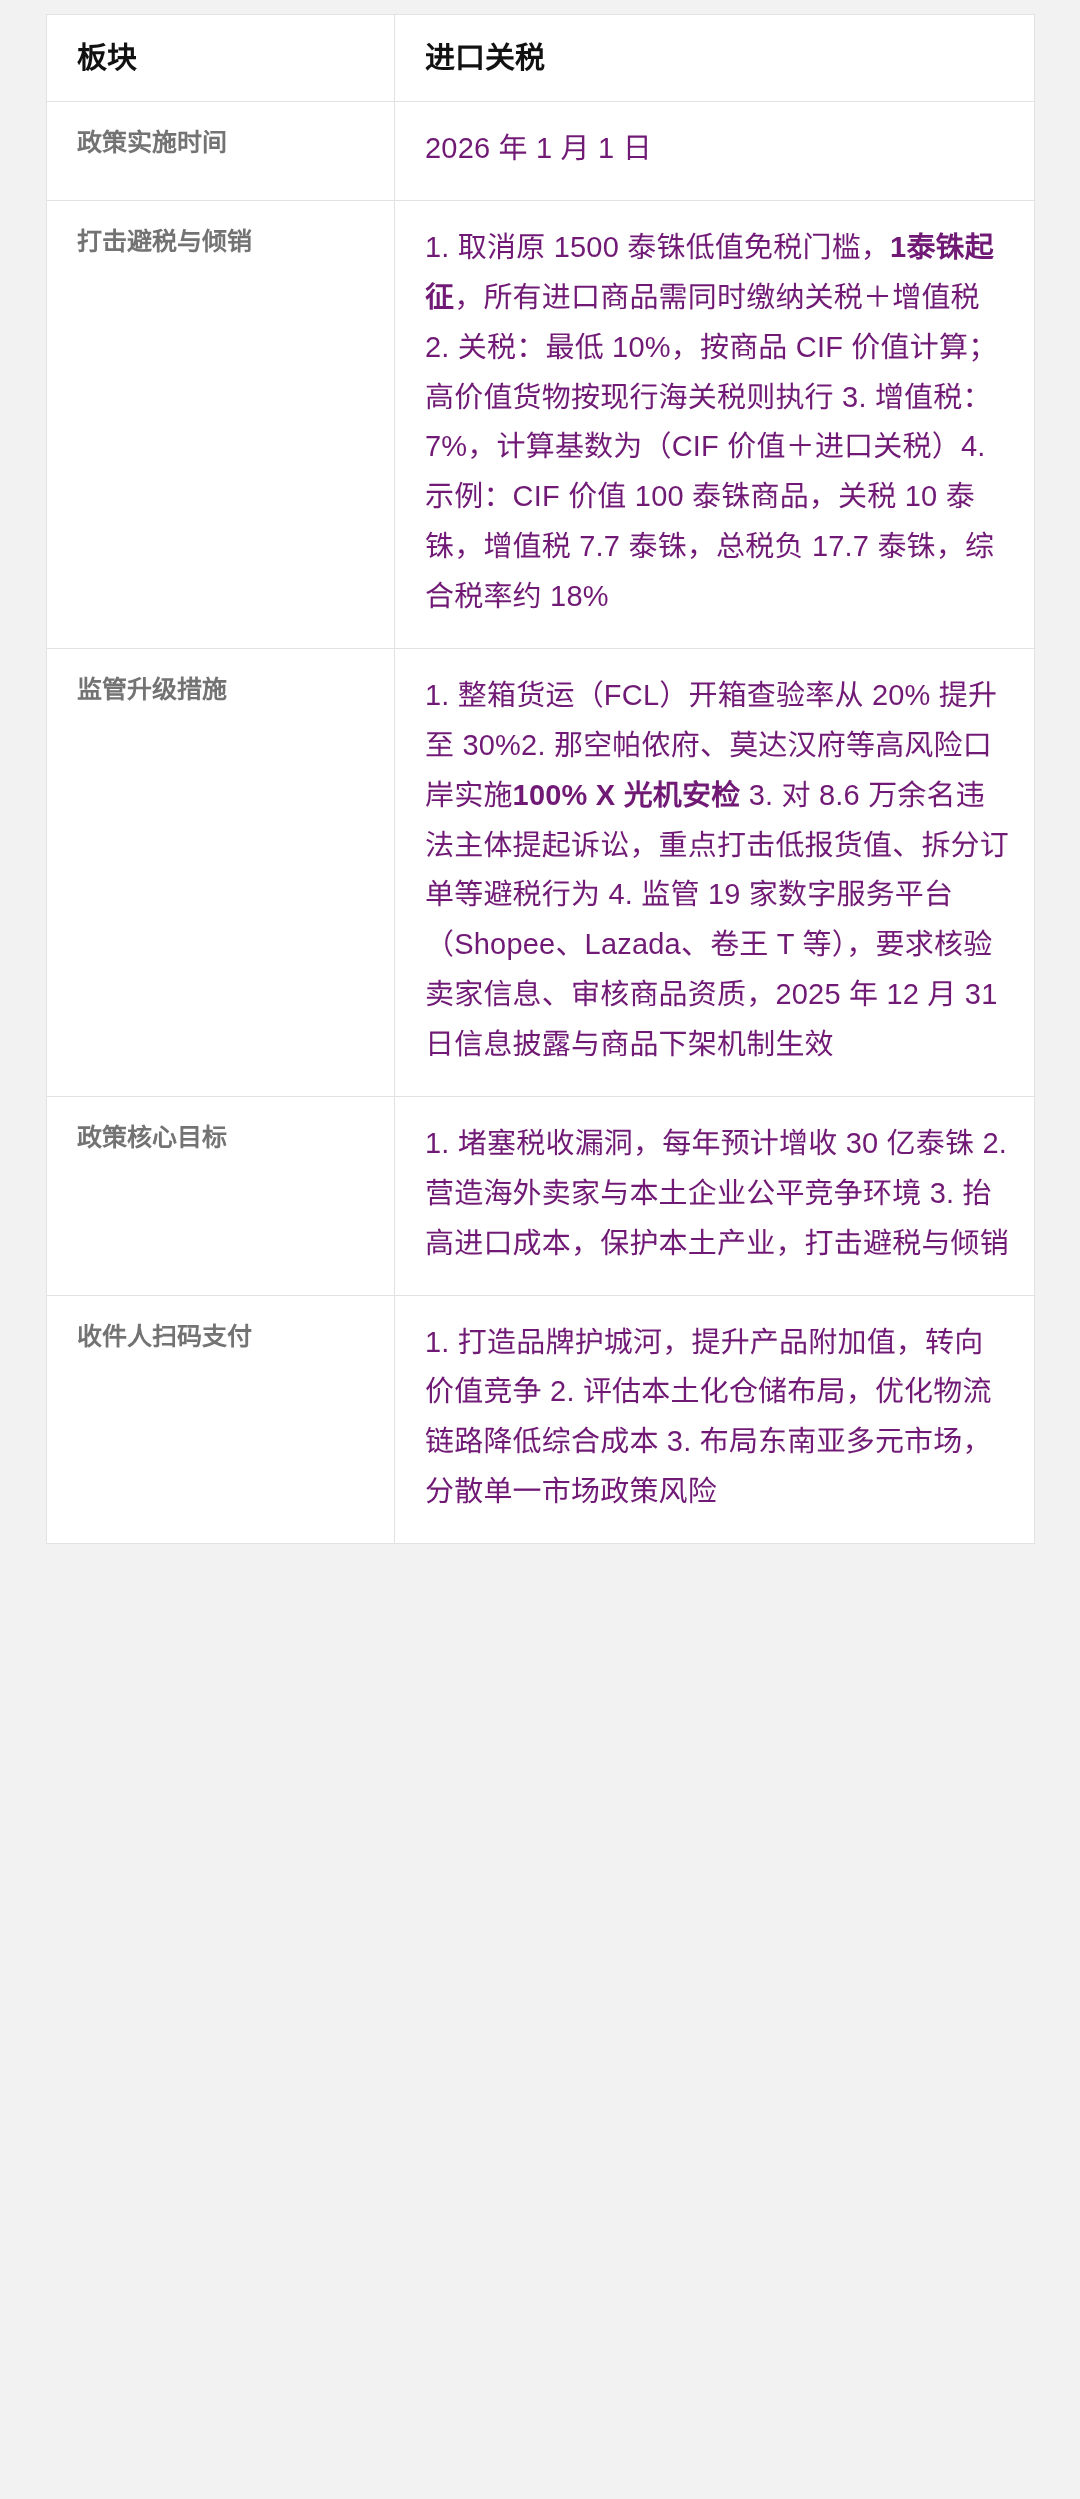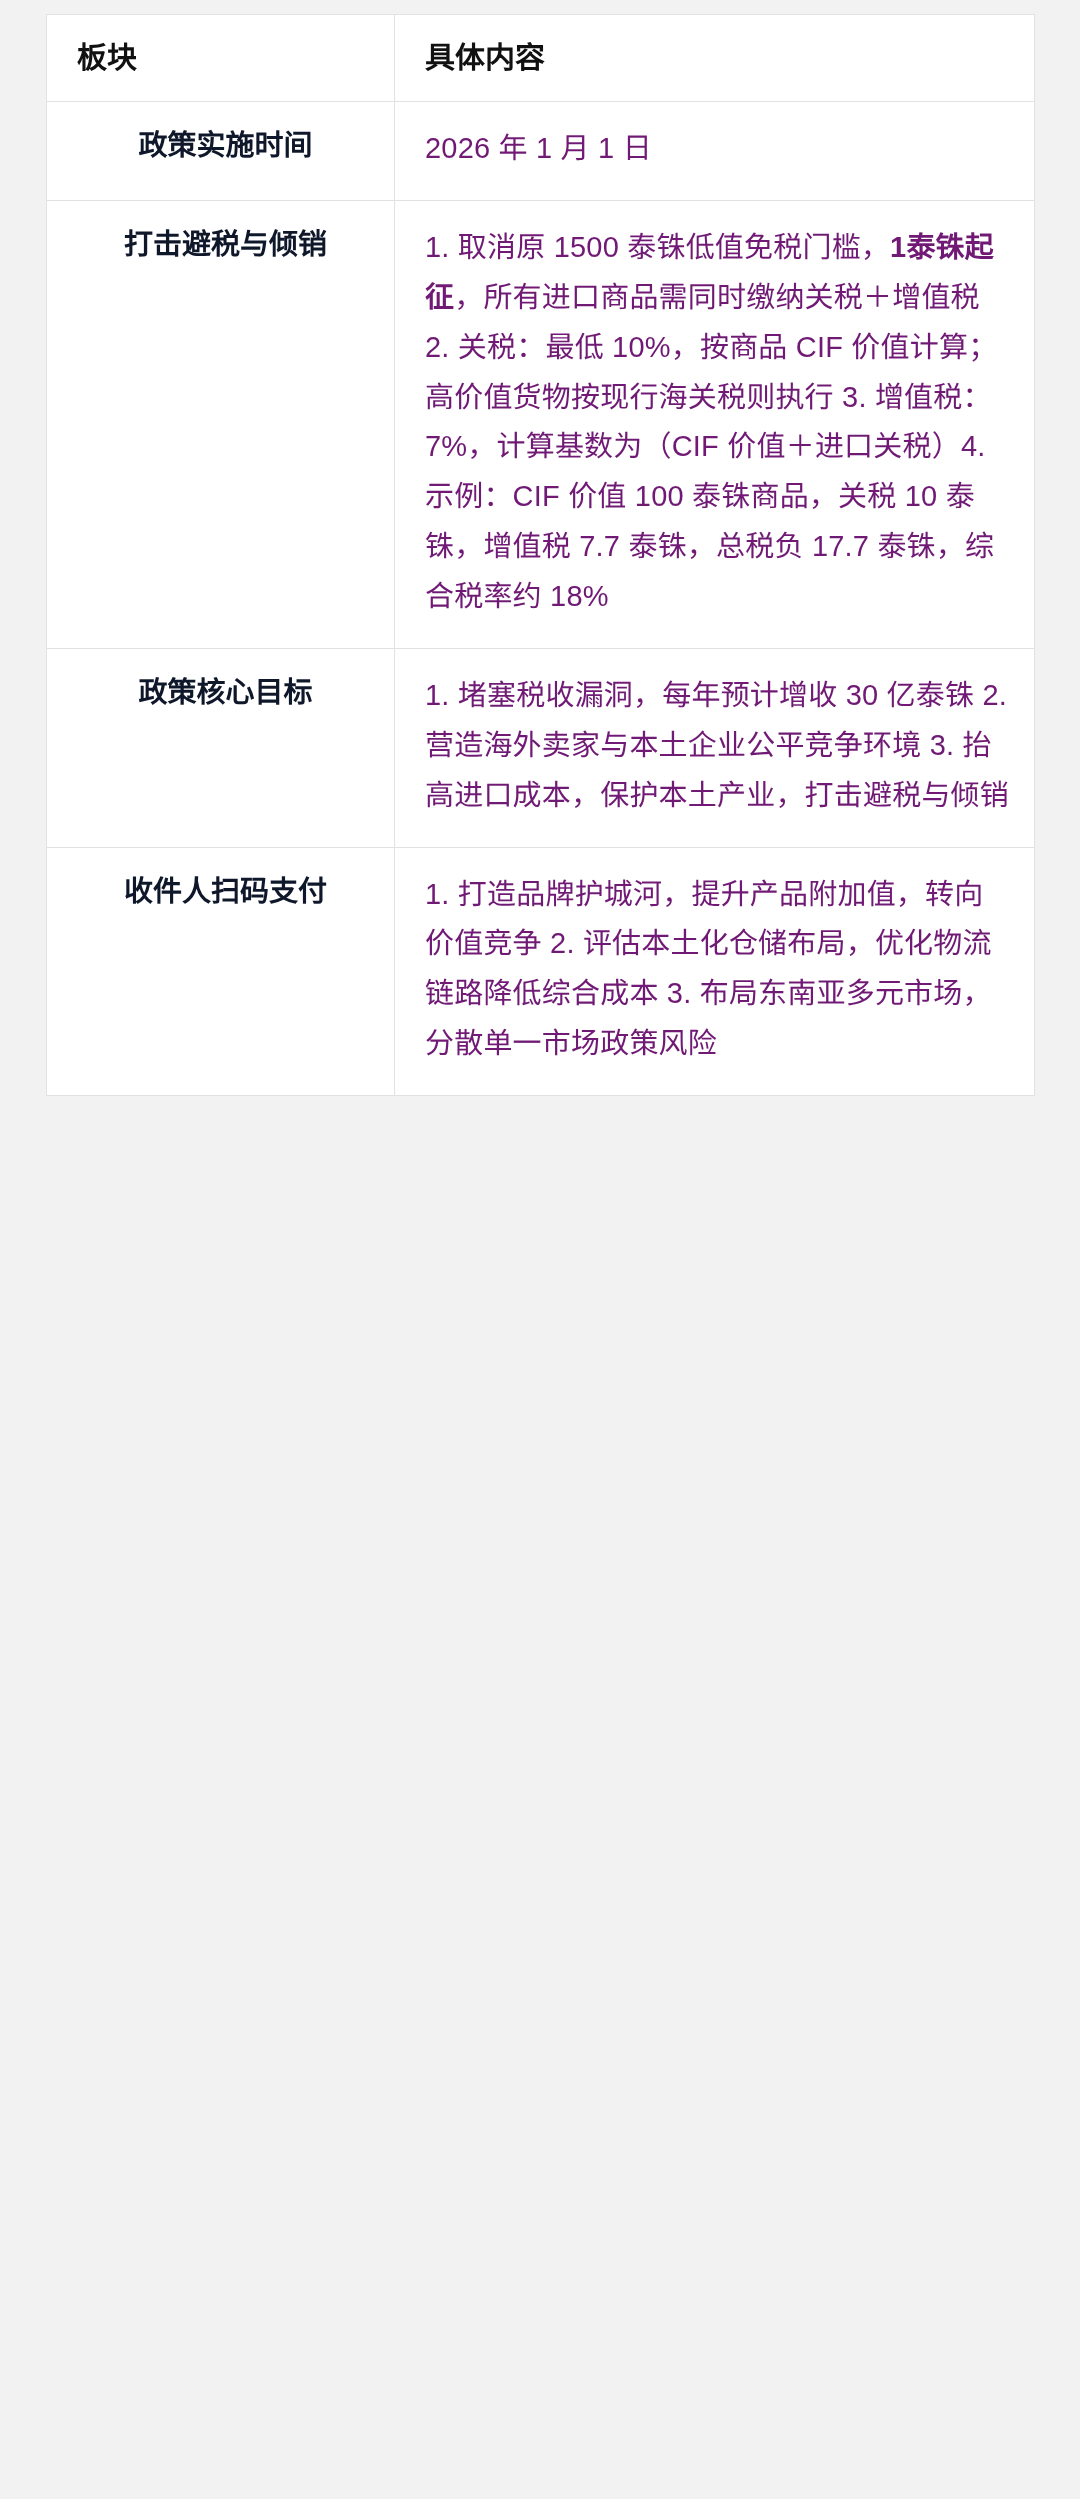--- a/index.html
+++ b/index.html
@@ -38,24 +38,24 @@
   }
   table.policy-table thead th {
     text-align: left;
     font-size: 30px;
     font-weight: 700;
     color: #111111;
     padding: 22px 26px 22px 30px;
     line-height: 1.4;
   }
   table.policy-table tbody th.row-head {
-    text-align: center;
-    font-size: 29px;
+    text-align: left;
+    font-size: 25px;
     font-weight: 700;
-    color: #0f172a;
+    color: #737373;
     padding: 22px 20px 24px 30px;
     line-height: 1.5;
     white-space: nowrap;
   }
   table.policy-table tbody td.row-body {
     font-size: 29px;
     font-weight: 400;
     color: #701a75;
     padding: 22px 24px 26px 30px;
     line-height: 1.72;
@@ -75,34 +75,40 @@
 
 <div class="page">
   <table class="policy-table">
     <colgroup>
       <col class="col-a">
       <col class="col-b">
     </colgroup>
     <thead>
       <tr>
         <th>板块</th>
-        <th>具体内容</th>
+        <th>进口关税</th>
       </tr>
     </thead>
     <tbody>
       <tr>
         <th class="row-head">政策实施时间</th>
         <td class="row-body">
             <span class="cell-text">2026 年 1 月 1 日</span>
           </td>
       </tr>
       <tr>
         <th class="row-head">打击避税与倾销</th>
         <td class="row-body">
             <span class="cell-text">1. 取消原 1500 泰铢低值免税门槛，<b>1泰铢起征</b>，所有进口商品需同时缴纳关税＋增值税 2. 关税：最低 10%，按商品 CIF 价值计算；高价值货物按现行海关税则执行 3. 增值税：7%，计算基数为（CIF 价值＋进口关税）4. 示例：CIF 价值 100 泰铢商品，关税 10 泰铢，增值税 7.7 泰铢，总税负 17.7 泰铢，综合税率约 18%</span>
+          </td>
+      </tr>
+      <tr>
+        <th class="row-head">监管升级措施</th>
+        <td class="row-body">
+            <span class="cell-text">1. 整箱货运（FCL）开箱查验率从 20% 提升至 30%2. 那空帕侬府、莫达汉府等高风险口岸实施<b>100% X 光机安检</b> 3. 对 8.6 万余名违法主体提起诉讼，重点打击低报货值、拆分订单等避税行为 4. 监管 19 家数字服务平台（Shopee、Lazada、卷王 T 等），要求核验卖家信息、审核商品资质，2025 年 12 月 31 日信息披露与商品下架机制生效</span>
           </td>
       </tr>
       <tr>
         <th class="row-head">政策核心目标</th>
         <td class="row-body">
             <span class="cell-text">1. 堵塞税收漏洞，每年预计增收 30 亿泰铢 2. 营造海外卖家与本土企业公平竞争环境 3. 抬高进口成本，保护本土产业，打击避税与倾销</span>
           </td>
       </tr>
       <tr>
         <th class="row-head">收件人扫码支付</th>

